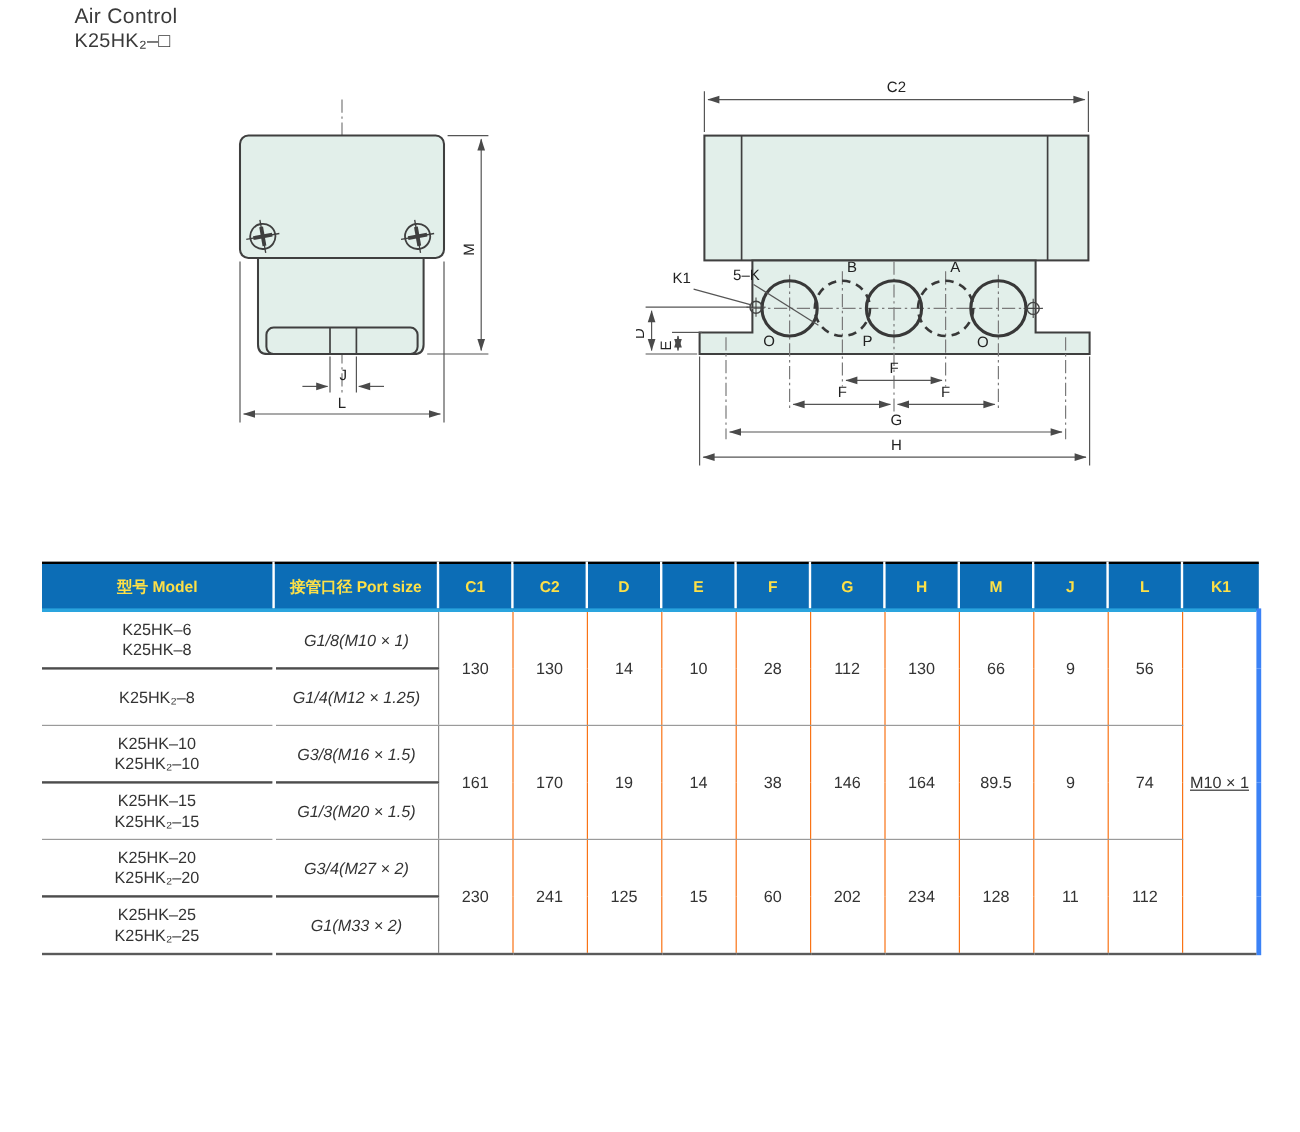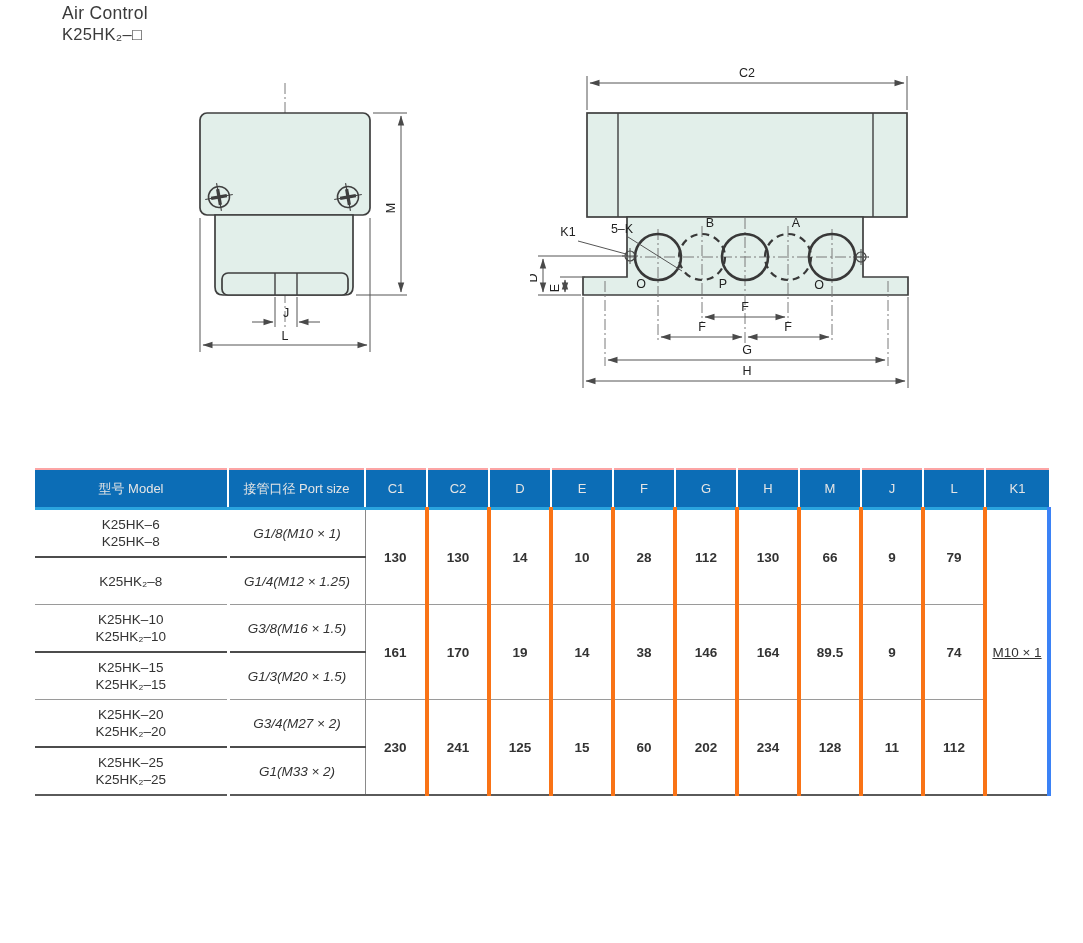--- a/index.html
+++ b/index.html
@@ -26,32 +26,32 @@
   .scr{fill:none;stroke:#3f3f3f;stroke-width:1.5;}
   .scrx{stroke:#3f3f3f;stroke-width:1.1;fill:none;}
   .scrb{stroke:#3f3f3f;stroke-width:3.2;fill:none;}
   .scr2{fill:none;stroke:#444;stroke-width:1.2;}
   .scr2x{stroke:#444;stroke-width:.9;fill:none;}
   .lbl{font-family:"Liberation Sans","DejaVu Sans",sans-serif;font-size:12.5px;fill:#222;text-anchor:middle;}
   
   #tablewrap{left:35px;top:468px;width:1014px;}
   table.spec{border-collapse:collapse;width:1014px;table-layout:fixed;border-top:1px solid #9a9a9a;}
   table.spec th{
-    background:#0c6db6;color:#e5e5e5;font-size:13px;font-weight:normal;height:37px;
-    border-top:2px solid #fca5a5;border-bottom:3px solid #2aa4de;border-right:2px solid #fff;
+    background:#0c6db6;color:#fde047;font-size:13px;font-weight:bold;height:37px;
+    border-top:2px solid #000000;border-bottom:3px solid #2aa4de;border-right:2px solid #fff;
     padding:0;
   }
   table.spec th.last{border-right:none;}
   table.spec td{
     font-size:13.5px;text-align:center;vertical-align:middle;padding:0;height:46px;
     background:#fff;
   }
   td.model{background:#efefef;border-right:3px solid #fff;line-height:17px;white-space:pre-line;}
   td.port{border-right:1px solid #8a8a8a;font-style:italic;}
-  td.num{border-right:4px solid #f97316;font-weight:bold;}
+  td.num{border-right:1px solid #f97316;}
   td.k1cell{border-right:4px solid #3b82f6;text-decoration:underline;}
   .bd-dark{border-bottom:2px solid #4c4c4c;}
   .bd-grey{border-bottom:1px solid #9a9a9a;}
   .bd-end{border-bottom:2px solid #5a5a5a;}
 </style>
 </head>
 <body>
 
 <div class="abs" id="title1">Air Control</div>
 <div class="abs" id="title2"><span>K25HK₂–</span><span>□</span></div>
@@ -219,21 +219,21 @@
       <td class="port bd-dark">G1/8(M10 × 1)</td>
       <td class="num bd-grey" rowspan="2">130</td>
       <td class="num bd-grey" rowspan="2">130</td>
       <td class="num bd-grey" rowspan="2">14</td>
       <td class="num bd-grey" rowspan="2">10</td>
       <td class="num bd-grey" rowspan="2">28</td>
       <td class="num bd-grey" rowspan="2">112</td>
       <td class="num bd-grey" rowspan="2">130</td>
       <td class="num bd-grey" rowspan="2">66</td>
       <td class="num bd-grey" rowspan="2">9</td>
-      <td class="num bd-grey" rowspan="2">79</td>
+      <td class="num bd-grey" rowspan="2">56</td>
       <td class="k1cell bd-end" rowspan="6">M10 × 1</td>
     </tr>
     <tr>
       <td class="model bd-grey">K25HK₂–8</td>
       <td class="port bd-grey">G1/4(M12 × 1.25)</td>
     </tr>
 
     <tr>
       <td class="model bd-dark">K25HK–10
 K25HK₂–10</td>

